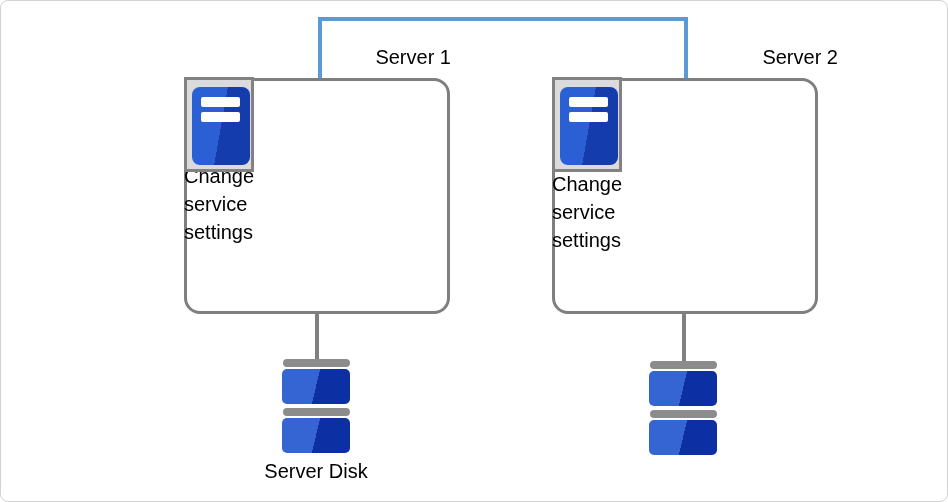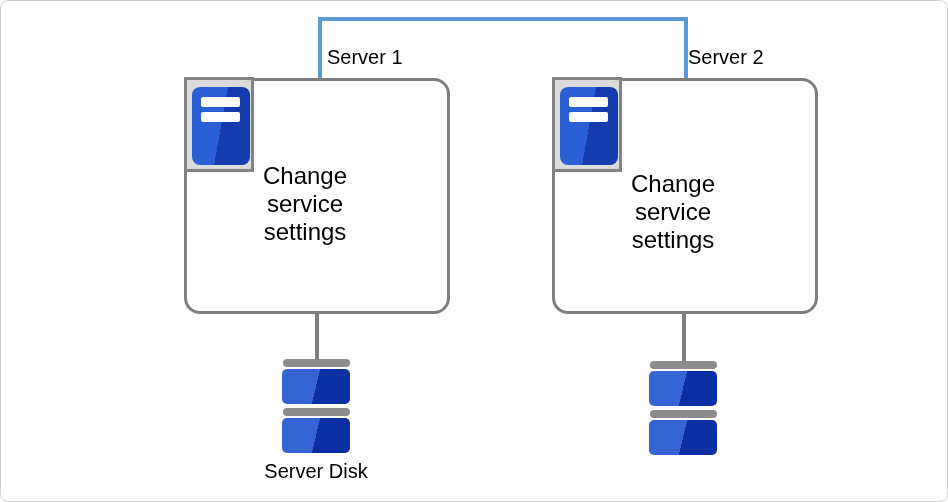--- a/index.html
+++ b/index.html
@@ -7,25 +7,25 @@
   .canvas{
     position:relative;width:948px;height:502px;box-sizing:border-box;
     background:#ffffff;border:1px solid #d2d2d2;border-radius:8px;overflow:hidden;
   }
   
   .interconnect{
     position:absolute;left:317px;top:16px;width:370px;height:62px;box-sizing:border-box;
     border:4px solid #5B9BD5;border-bottom:none;
   }
   .server-label{
-    position:absolute;top:42px;width:132px;text-align:left;
-    font-size:20px;line-height:28px;white-space:nowrap;padding-left:8px;
+    position:absolute;top:42px;width:132px;text-align:right;
+    font-size:20px;line-height:28px;white-space:nowrap;
   }
   .server-label.s1{left:318px;}
-  .server-label.s2{left:679px;}
+  .server-label.s2{left:705px;}
   
   .server-box{
     position:absolute;top:77px;width:266px;height:236px;box-sizing:border-box;
     border:3px solid #7F7F7F;border-radius:16px;background:#ffffff;
   }
   .server-box.b1{left:183px;}
   .server-box.b2{left:551px;}
   
   .server-icon{
     position:absolute;top:76px;width:70px;height:95px;box-sizing:border-box;
@@ -37,21 +37,21 @@
     position:absolute;left:5px;top:7px;width:58px;height:78px;border-radius:8px;
     background:linear-gradient(100deg,#2B5FD4 50%,#143CAC 50%);
   }
   .server-icon .slot{
     position:absolute;left:9px;width:39px;height:10px;background:#ffffff;border-radius:2px;
   }
   .server-icon .slot.one{top:10px;}
   .server-icon .slot.two{top:25px;}
   
   .box-text{
-    position:absolute;width:242px;text-align:center;font-size:24px;line-height:28px;
+    position:absolute;width:242px;text-align:left;font-size:20px;line-height:28px;
     white-space:pre-line;z-index:2;
   }
   .box-text.t1{left:183px;top:161px;}
   .box-text.t2{left:551px;top:169px;}
   
   .drop-line{position:absolute;top:311px;width:4px;background:#808080;}
   .drop-line.d1{left:314px;height:48px;}
   .drop-line.d2{left:681px;height:50px;}
   
   .disk-stack{position:absolute;width:68px;}

